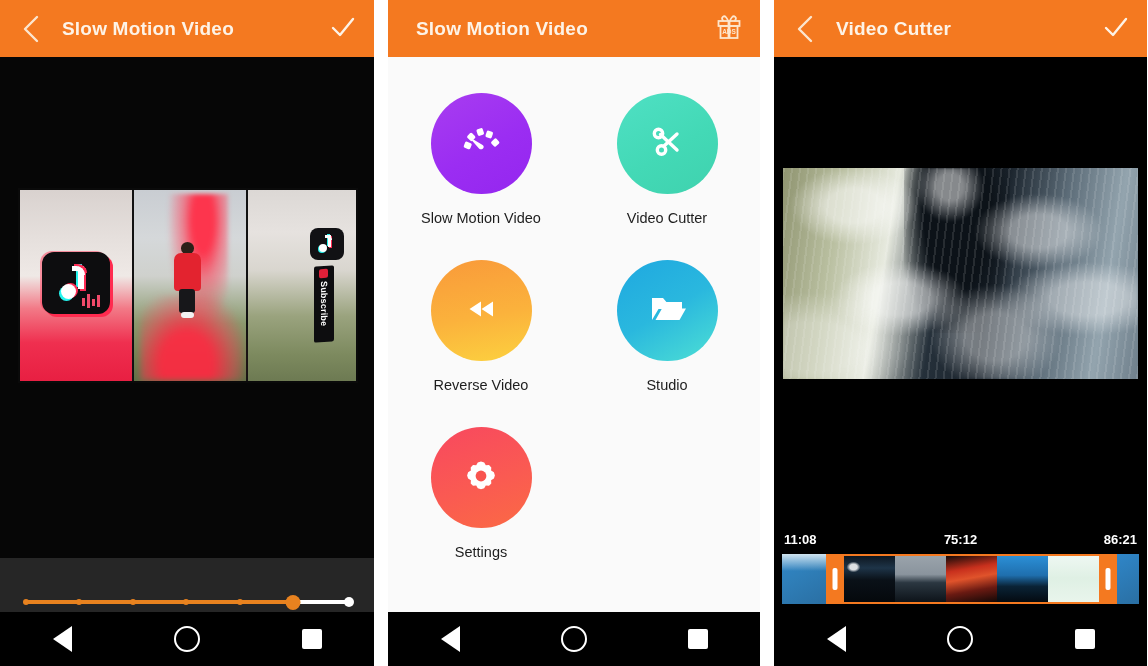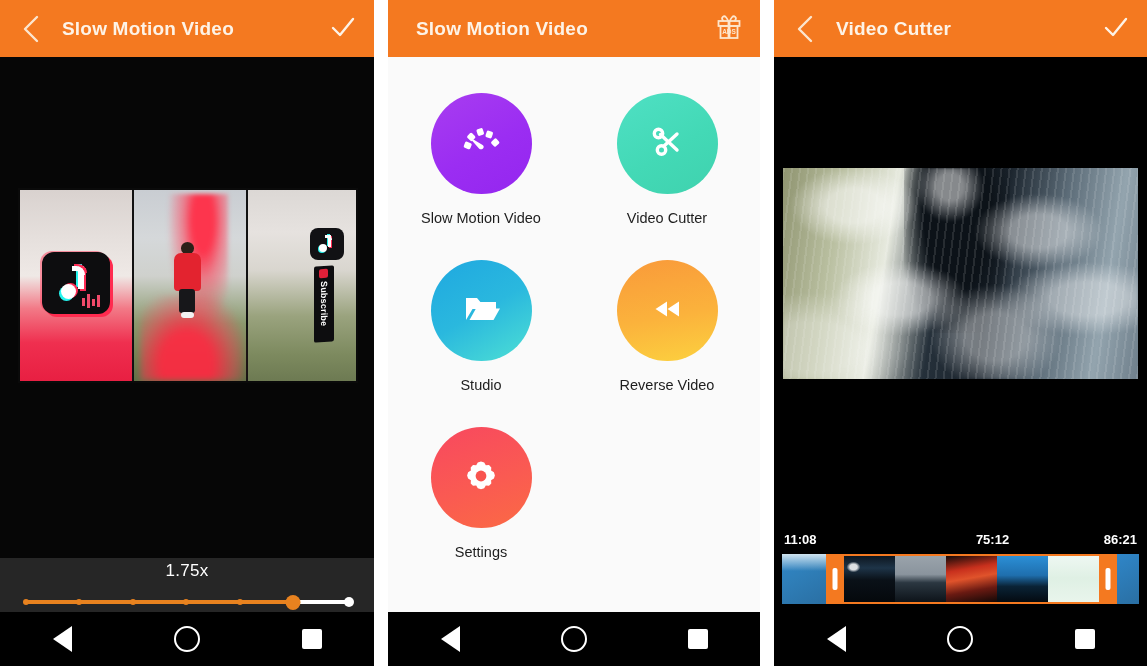--- a/index.html
+++ b/index.html
@@ -246,21 +246,21 @@
   .wf .streaks {
     position:absolute; inset:0; opacity:.5;
     background:repeating-linear-gradient(97deg, rgba(255,255,255,.22) 0 2px, rgba(255,255,255,0) 2px 8px);
   }
   .timeline-wrap {
     position:absolute; left:8px; right:8px; bottom:8px; height:72px;
   }
   .times { position:relative; height:18px; }
   .times span { position:absolute; color:#ffffff; font-size:13px; font-weight:bold; }
   .times .t-start { left:2px; }
-  .times .t-mid { left:50%; transform:translateX(-50%);margin-left:32px; }
+  .times .t-mid { left:50%; transform:translateX(-50%); }
   .times .t-end { right:2px; }
   .filmstrip {
     position:absolute; left:0; right:0; top:22px; height:50px;
     background:#1a1a1a; display:flex; overflow:hidden;
   }
   .fs-pre { width:44px; background:linear-gradient(150deg,#2f86c8 0%,#2f7fb9 40%,#2a6fa3 100%); position:relative; }
   .fs-pre:after{ content:""; position:absolute; left:0; right:0; top:0; height:34%;
     background:linear-gradient(180deg,#cfe3ef 0%, rgba(207,227,239,0) 100%); }
   .handle {
     width:18px; background:#F47920; position:relative; flex:0 0 18px; cursor:ew-resize;
@@ -338,21 +338,20 @@
           </div>
           <div class="subscribe-btn">
             <div class="redmark"></div>
             <span>Subscribe</span>
           </div>
         </div>
       </div>
     </div>
 
     <div class="speed-panel">
-      <div class="value">1.75x</div>
       <div class="slider">
         <div class="track-bg"></div>
         <div class="track-fill"></div>
         <div class="tick" style="left:0%"></div>
         <div class="tick" style="left:16.5%"></div>
         <div class="tick" style="left:33%"></div>
         <div class="tick" style="left:49.5%"></div>
         <div class="tick" style="left:66%"></div>
         <div class="thumb-dot" style="left:82.5%"></div>
         <div class="end-dot"></div>
@@ -424,49 +423,49 @@
                   <circle cx="14.5" cy="14.5" r="4.2"></circle>
                   <circle cx="17.5" cy="31" r="4.2"></circle>
                 </g>
               </svg>
             </span>
           </div>
           <div class="label">Video Cutter</div>
         </div>
 
         <div class="cell">
+          <div class="circle c-rev">
+            <span>
+              <svg width="42" height="42" viewBox="0 0 42 42">
+                <g fill="#ffffff">
+                  <path d="M21 13.5 L21 28.5 L9.5 21 Z"></path>
+                  <path d="M33 13.5 L33 28.5 L21.5 21 Z"></path>
+                </g>
+              </svg>
+            </span>
+          </div>
+          <div class="label">Reverse Video</div>
+        </div>
+
+        <div class="cell">
           <div class="circle c-studio">
             <span>
               <svg width="46" height="42" viewBox="0 0 46 42">
                 <g fill="#ffffff">
                   <path d="M8 10 h11 l3.4 4 H38 v4 H8 Z"></path>
                   <path d="M8 18 h30 v3 H14.5 L8 32 Z"></path>
                   <path d="M11.5 32 L18 20.5 H42 L35.5 32 Z"></path>
                 </g>
               </svg>
             </span>
           </div>
           <div class="label">Studio</div>
         </div>
 
         <div class="cell">
-          <div class="circle c-rev">
-            <span>
-              <svg width="42" height="42" viewBox="0 0 42 42">
-                <g fill="#ffffff">
-                  <path d="M21 13.5 L21 28.5 L9.5 21 Z"></path>
-                  <path d="M33 13.5 L33 28.5 L21.5 21 Z"></path>
-                </g>
-              </svg>
-            </span>
-          </div>
-          <div class="label">Reverse Video</div>
-        </div>
-
-        <div class="cell">
           <div class="circle c-set">
             <span>
               <svg width="42" height="42" viewBox="0 0 42 42">
                 <path fill="#ffffff" d="M21 6.5 l3.2 1 1.6 2.8 3.2 -0.2 2.3 2.3 -0.2 3.2 2.8 1.6 1 3.2 -1 3.2 -2.8 1.6 0.2 3.2 -2.3 2.3 -3.2 -0.2 -1.6 2.8 -3.2 1 -3.2 -1 -1.6 -2.8 -3.2 0.2 -2.3 -2.3 0.2 -3.2 -2.8 -1.6 -1 -3.2 1 -3.2 2.8 -1.6 -0.2 -3.2 2.3 -2.3 3.2 0.2 1.6 -2.8 Z"></path>
                 <circle cx="21" cy="21" r="5.4" fill="#f9544f"></circle>
               </svg>
             </span>
           </div>
           <div class="label">Settings</div>
         </div>

